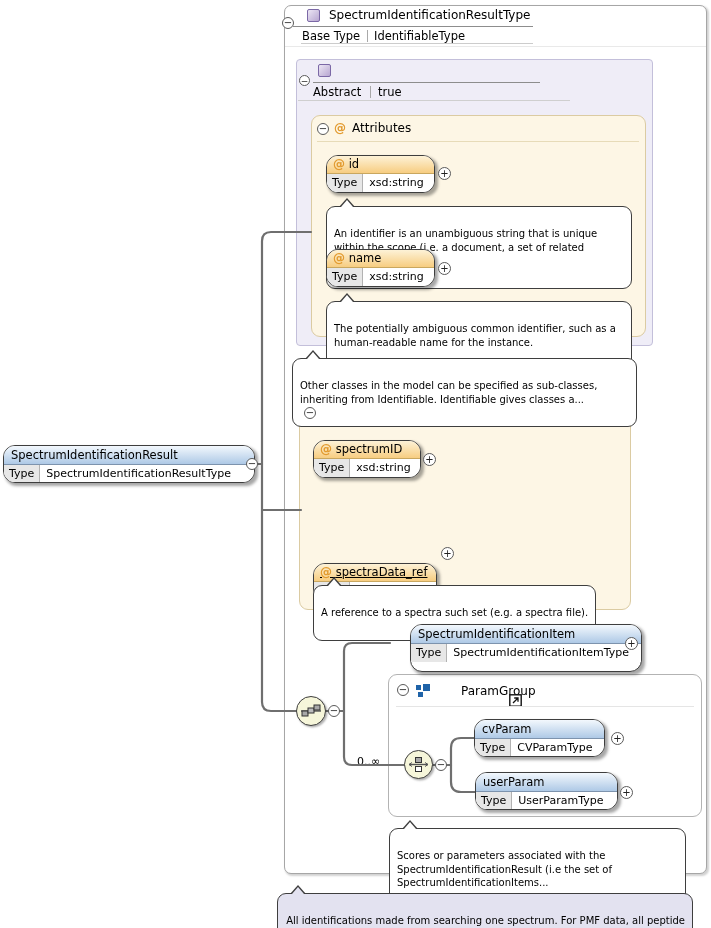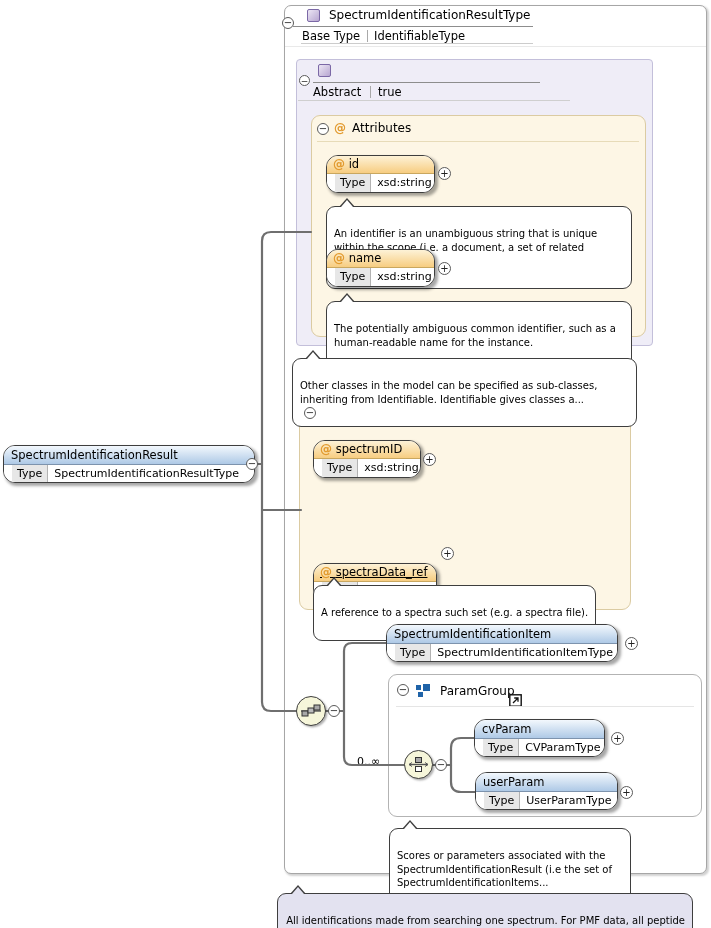--- a/index.html
+++ b/index.html
@@ -14,21 +14,21 @@
   .lav{background:#efedf7;border:1px solid #c3bfda;border-radius:4px;z-index:2;}
   .cream{background:#fdf6e5;border:1px solid #dbcba2;border-radius:9px;z-index:3;}
   .pgbox{background:#fff;border:1px solid #b3b3b3;border-radius:9px;z-index:2;}
   
   .ebox,.abox{border:1.5px solid #3e3e3e;border-radius:12px;background:#fff;z-index:6;
     overflow:hidden;box-shadow:2.5px 2.5px 3px rgba(0,0,0,.35);}
   .ebox .hd{height:18px;line-height:18px;padding:0 7px;font-size:11.5px;white-space:nowrap;
     background:linear-gradient(#f3f8fd,#aec9e6);border-bottom:1px solid #7d93ad;}
   .abox .hd{height:17px;line-height:17px;padding:0 6px;font-size:11.5px;white-space:nowrap;
     background:linear-gradient(#fdf2d7,#f7cd81);border-bottom:1px solid #c9a75f;}
-  .trow{display:flex;font-size:11px;height:18px;line-height:17px;background:#fff;padding-left:8px;}
+  .trow{display:flex;font-size:11px;height:18px;line-height:17px;background:#fff;}
   .tl{background:#e7e7e7;padding:0 5px;border-right:1px solid #b2b2b2;white-space:nowrap;}
   .tv{padding:0 6px;white-space:nowrap;}
   
   .circ{border-radius:50%;background:#fff;border:1px solid #5a5a5a;z-index:7;
     display:flex;align-items:center;justify-content:center;
     font-size:10px;line-height:10px;color:#222;}
   
   .bigcirc{border-radius:50%;background:#f6f6da;border:1.5px solid #3e3e3e;z-index:6;
     box-shadow:1.5px 1.5px 2px rgba(0,0,0,.3);display:flex;align-items:center;justify-content:center;}
   
@@ -139,21 +139,21 @@
     <div class="trow">
       <span class="tl">Type</span>
       <span class="tv">xsd:string</span>
     </div>
   </div>
   <div class="abs circ" style="left:441px;top:547px;width:13px;height:13px;">+</div>
   <div class="abs bubble nowrap" style="left:313px;top:585px;">A reference to a spectra such set (e.g. a spectra file).</div>
 
   <div class="abs card" style="left:357px;top:627px;">1..∞</div>
 
-  <div class="abs ebox" style="left:386px;top:624px;width:232px;height:38px;">
+  <div class="abs ebox" style="left:410px;top:624px;width:232px;height:48px;">
     <div class="hd">SpectrumIdentificationItem</div>
     <div class="trow">
       <span class="tl">Type</span>
       <span class="tv">SpectrumIdentificationItemType</span>
     </div>
   </div>
   <div class="abs circ" style="left:625px;top:637px;width:13px;height:13px;">+</div>
 
   <div class="abs bigcirc" style="left:296px;top:696px;width:30px;height:30px;">
     <svg width="22" height="22" viewBox="0 0 22 22">
@@ -169,21 +169,21 @@
 
   <div class="abs pgbox" style="left:388px;top:674px;width:314px;height:143px;"></div>
   <div class="abs circ" style="left:397px;top:684px;width:12px;height:12px;">−</div>
   <div class="abs" style="left:416px;top:683px;width:14px;height:14px;z-index:4;">
     <svg width="14" height="14" viewBox="0 0 14 14">
       <rect x="0" y="1" width="5" height="5" fill="#1f63a8"></rect>
       <rect x="7" y="0" width="7" height="7" fill="#1f63a8"></rect>
       <rect x="2" y="8" width="5" height="5" fill="#1f63a8"></rect>
     </svg>
   </div>
-  <div class="abs title" style="left:440px;top:684px;">ParamGroup</div>
+  <div class="abs title" style="left:461px;top:684px;">ParamGroup</div>
   <div class="abs" style="left:509px;top:692px;width:13px;height:13px;z-index:4;">
     <svg width="13" height="13" viewBox="0 0 13 13">
       <rect x="0.8" y="0.8" width="11.4" height="11.4" fill="#fff" stroke="#111" stroke-width="1.4"></rect>
       <path d="M4 9 L9 4 M5.2 4 H9 V7.8" stroke="#111" stroke-width="1.3" fill="none"></path>
     </svg>
   </div>
   <div class="abs sep" style="left:396px;top:706px;width:298px;height:1px;background:#e5e5e5;"></div>
 
   <div class="abs bigcirc" style="left:404px;top:750px;width:29px;height:29px;">
     <svg width="21" height="21" viewBox="0 0 21 21">
@@ -206,21 +206,21 @@
 
   <div class="abs ebox" style="left:475px;top:772px;width:143px;height:38px;">
     <div class="hd">userParam</div>
     <div class="trow">
       <span class="tl">Type</span>
       <span class="tv">UserParamType</span>
     </div>
   </div>
   <div class="abs circ" style="left:620px;top:786px;width:13px;height:13px;">+</div>
 
-  <div class="abs bubble" style="left:389px;top:828px;width:242px;">Scores or parameters associated with the SpectrumIdentificationResult (i.e the set of SpectrumIdentificationItems...</div>
+  <div class="abs bubble" style="left:389px;top:828px;width:297px;">Scores or parameters associated with the SpectrumIdentificationResult (i.e the set of SpectrumIdentificationItems...</div>
 
   <div class="abs bubble lavf" style="left:277px;top:893px;width:416px;text-align:right;">All identifications made from searching one spectrum. For PMF data, all peptide identifications will be listed...</div>
 
   <div class="abs ebox" style="left:3px;top:445px;width:252px;height:38px;">
     <div class="hd">SpectrumIdentificationResult</div>
     <div class="trow">
       <span class="tl">Type</span>
       <span class="tv">SpectrumIdentificationResultType</span>
     </div>
   </div>

